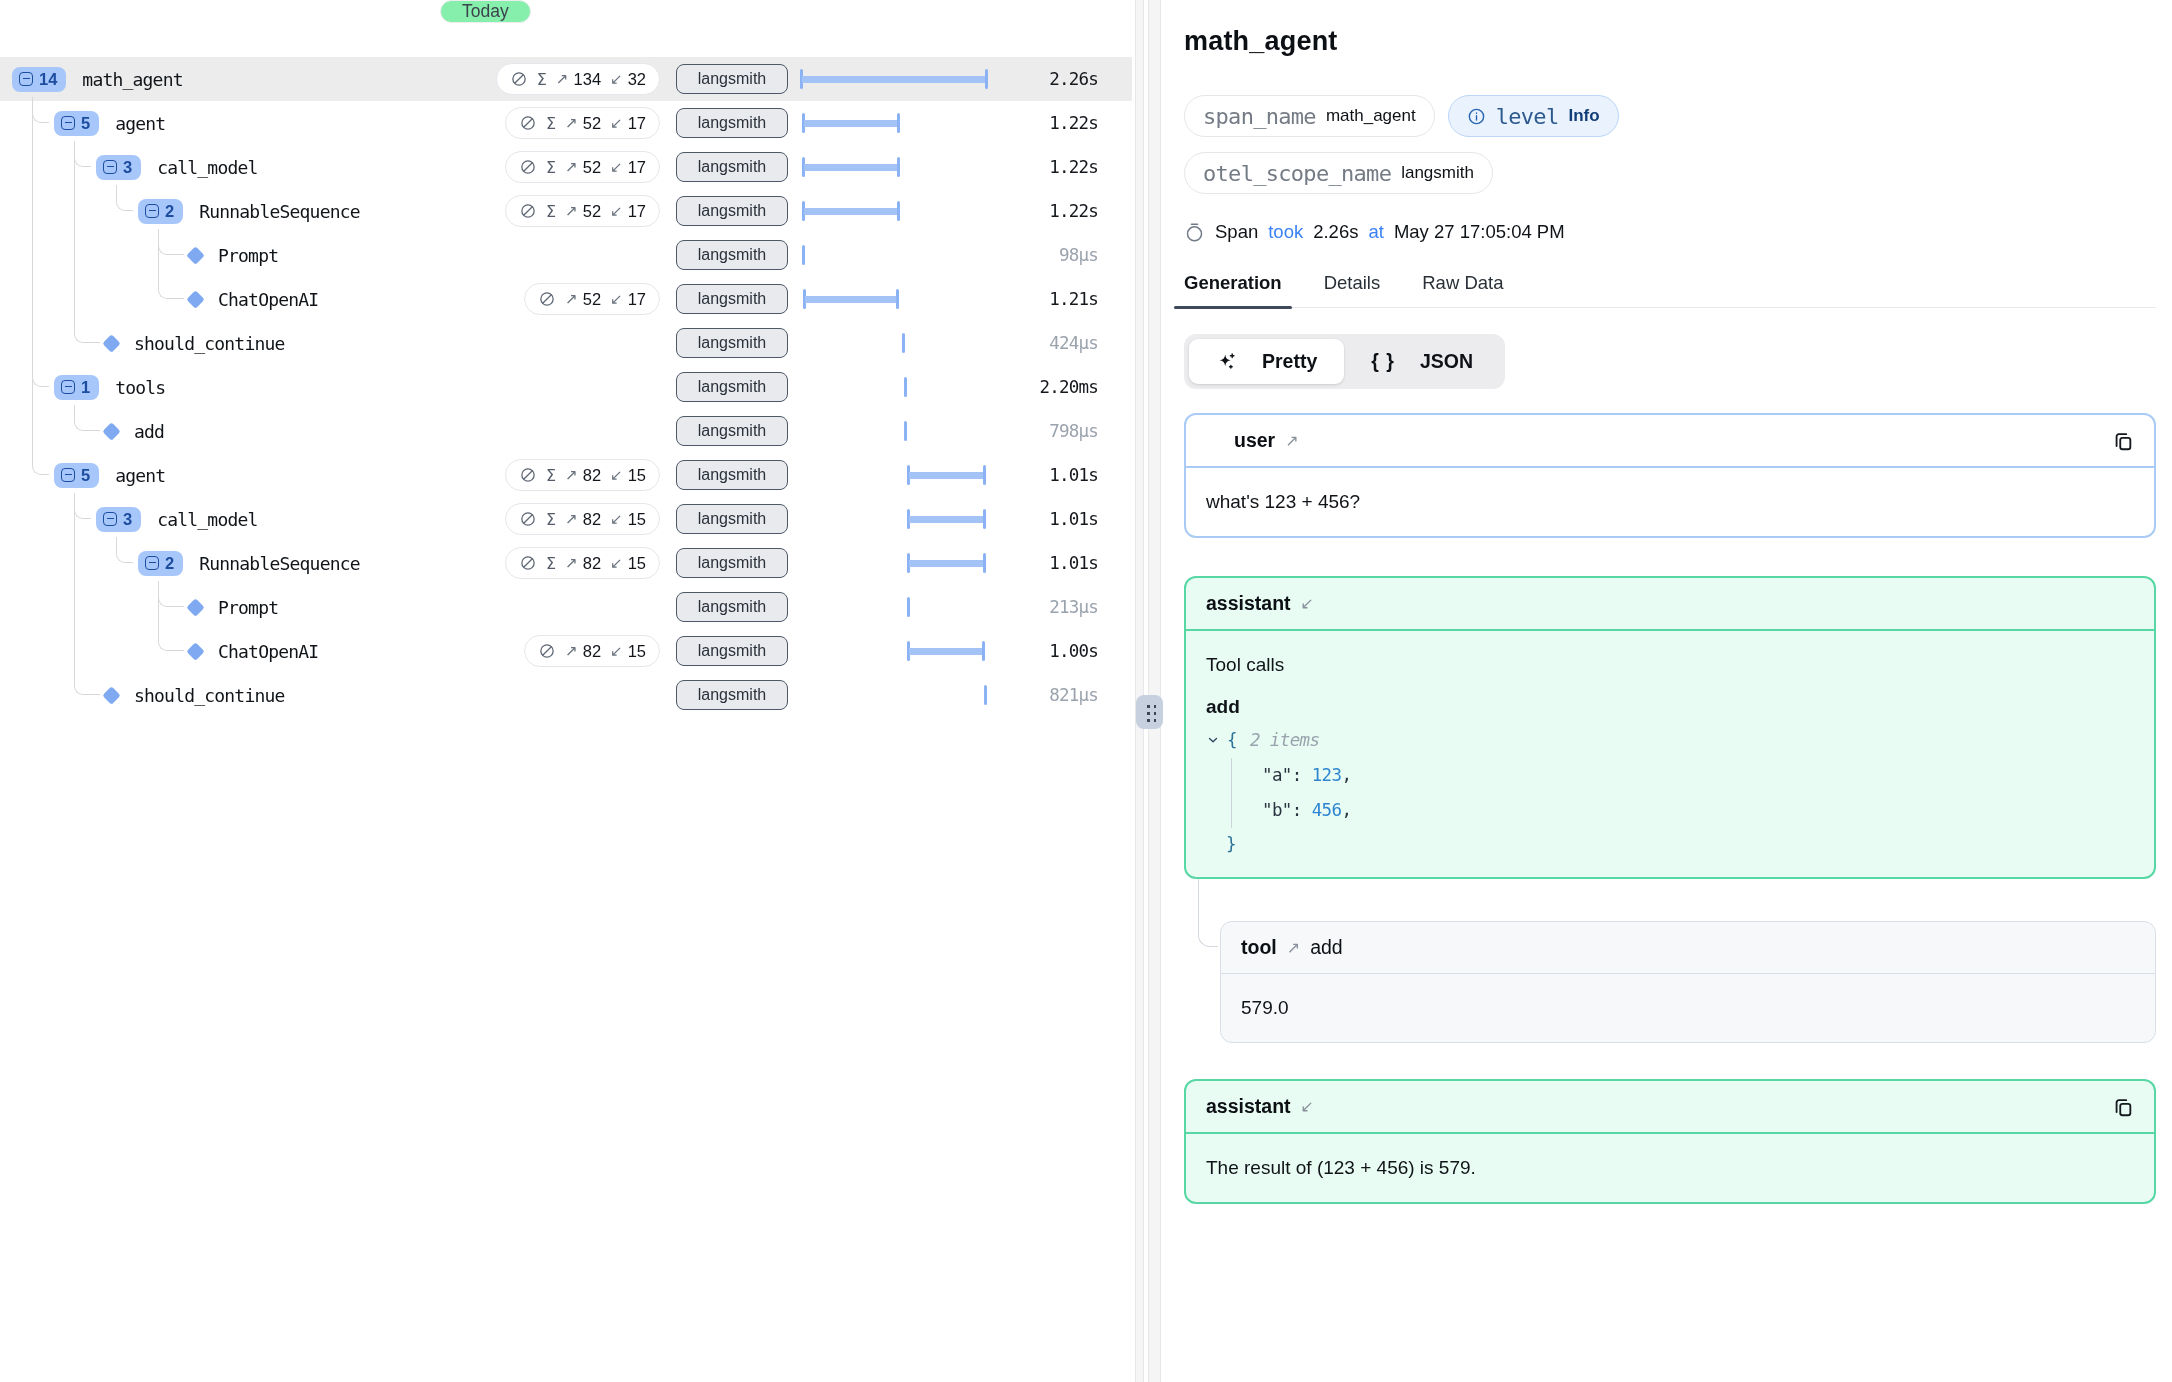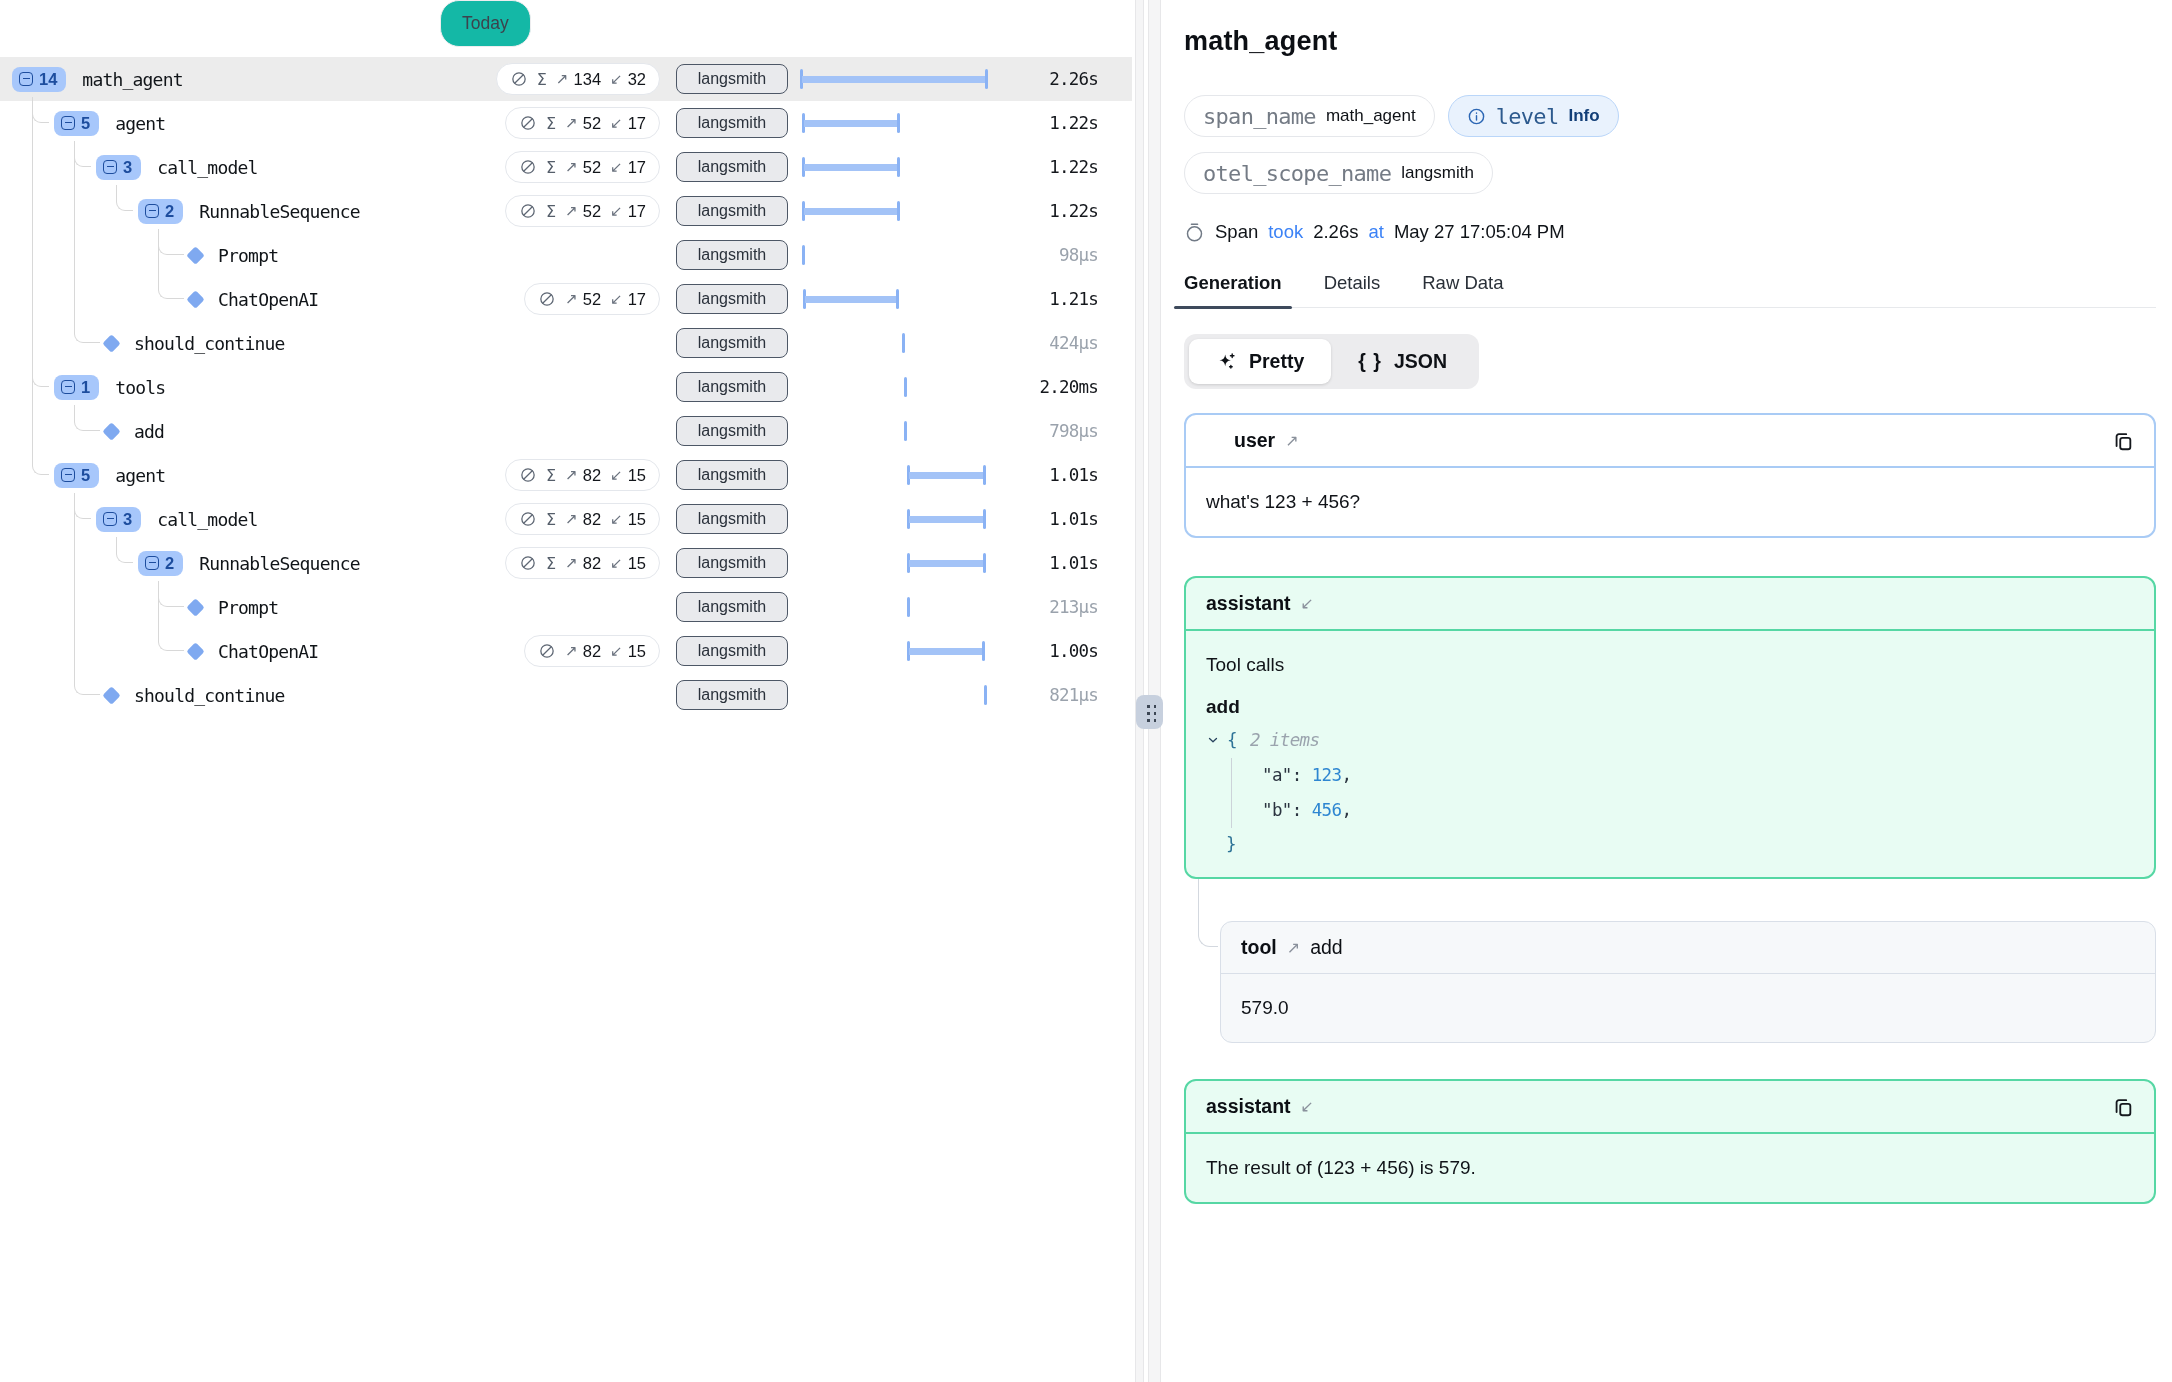--- a/index.html
+++ b/index.html
@@ -2,22 +2,22 @@
 <html><head>
 <meta charset="utf-8">
 <style>
   * { margin:0; padding:0; box-sizing:border-box; }
   html,body { background:#fff; }
   .screen { position:relative; width:2172px; height:1382px; overflow:hidden; background:#ffffff;
             font-family:"Liberation Sans", sans-serif; color:#14171c; }
 
   
   .left-panel { position:absolute; left:0; top:0; width:1132px; height:1382px; }
-  .today-pill { position:absolute; left:440px; top:0px; background:#14b8a6; border:1px solid #ededef;
-                border-radius:0 0 18px 18px; border-radius:19px; padding:12px 21px; font-size:17.5px; color:#3c434d; }
+  .today-pill { position:absolute; left:440px; top:0px; background:#86efac; border:1px solid #ededef;
+                border-radius:0 0 18px 18px; border-radius:19px; padding:0 21px; font-size:17.5px; color:#3c434d; }
 
   .trace-tree { position:absolute; left:0; top:57px; width:1132px; height:660px; }
   .row-bg { position:absolute; left:0; width:1132px; height:44px; background:#ececec; z-index:0; }
   .tree-line { position:absolute; border-left:1.5px solid #d8d8d8; border-bottom:1.5px solid #d8d8d8;
                border-bottom-left-radius:9px; z-index:1; }
   .trow { position:absolute; left:0; width:1132px; height:44px; display:flex; align-items:center; z-index:2; }
   .lead { display:flex; align-items:center; height:44px; }
   .count-badge { display:inline-flex; align-items:center; gap:6px; background:#a7c7fb; color:#1d4d9e;
                  border-radius:8px; padding:3px 9px 3px 7px; font-size:16.5px; font-weight:600; }
   .minus-sq { display:block; width:14px; height:14px; border:1.7px solid #1d4d9e; border-radius:4px; position:relative; }
@@ -75,21 +75,21 @@
   .watch-ic { width:21px; height:21px; }
   .watch-ic circle, .watch-ic path { fill:none; stroke:#717a86; stroke-width:1.7; stroke-linecap:round; }
 
   .tabs { display:flex; gap:42px; margin-top:29px; border-bottom:1px solid #e7e9ec; font-size:18.5px; color:#2a3038; }
   .tab { position:relative; padding-bottom:13px; cursor:default; }
   .tab.active { font-weight:600; color:#101419; }
   .tab.active::after { content:""; position:absolute; left:-10px; right:-10px; bottom:-1.5px; height:3px;
                        background:#3e4a5c; border-radius:2px; }
 
   .toggle-wrap { display:inline-flex; background:#ececee; border-radius:12px; padding:5px; margin-top:26px; }
-  .toggle-seg { display:flex; align-items:center; gap:12px; padding:11px 27px; border-radius:9px;
+  .toggle-seg { display:flex; align-items:center; gap:25px; padding:11px 27px; border-radius:9px;
                 font-size:19.5px; font-weight:600; color:#0d1015; }
   .toggle-seg.active { background:#fff; box-shadow:0 1px 3px rgba(0,0,0,0.14); }
   .sparkle-ic { width:21px; height:21px; }
   .sparkle-ic path.star { fill:#0d1015; }
   .sparkle-ic path.plus { fill:none; stroke:#0d1015; stroke-width:1.6; stroke-linecap:round; }
   .braces-glyph { font-weight:600; letter-spacing:1px; }
 
   .msg-card { border-radius:12px; width:972px; }
   .card-head { display:flex; align-items:center; gap:10px; padding:14px 20px; font-size:19.5px;
                font-weight:600; color:#0c0f14; }

